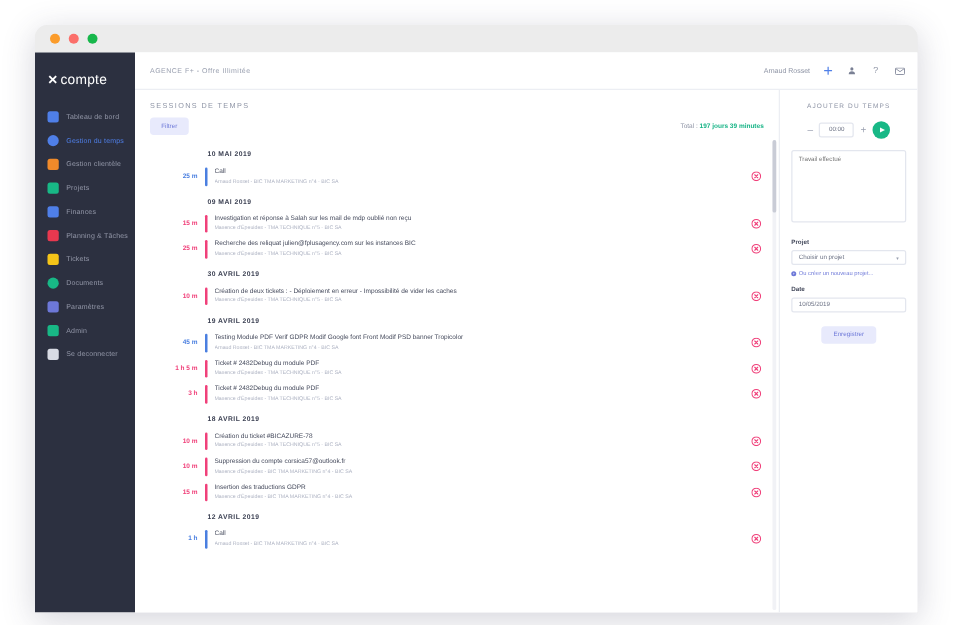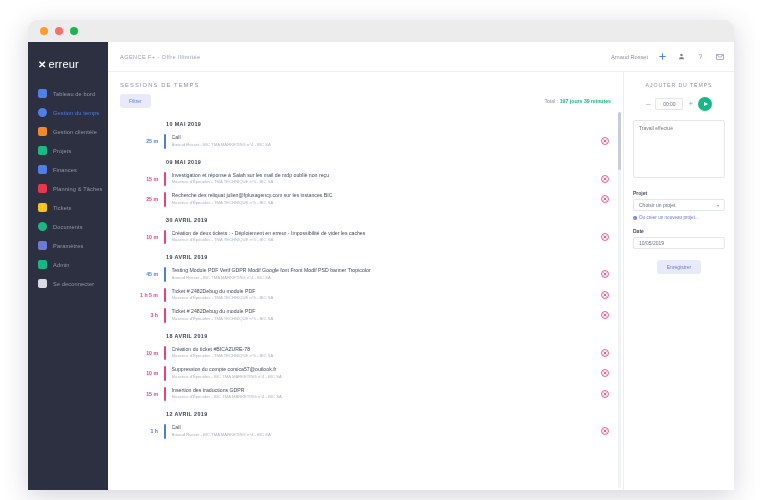--- a/index.html
+++ b/index.html
@@ -141,21 +141,21 @@
       <span class="dot red"></span>
       <span class="dot yellow"></span>
       <span class="dot green"></span>
     </div>
 
     <div class="viewport">
 
       <div class="sidebar">
         <div class="logo">
           <span class="logo-mark">✕</span>
-          <span class="logo-text">erreur</span>
+          <span class="logo-text">compte</span>
         </div>
         <div class="nav">
           <div class="nav-item">
             <span class="nav-ico" style="background:#4f7fe8"></span>
             <span class="nav-label">Tableau de bord</span>
           </div>
           <div class="nav-item active">
             <span class="nav-ico" style="background:#4f7fe8;border-radius:50%"></span>
             <span class="nav-label">Gestion du temps</span>
           </div>

